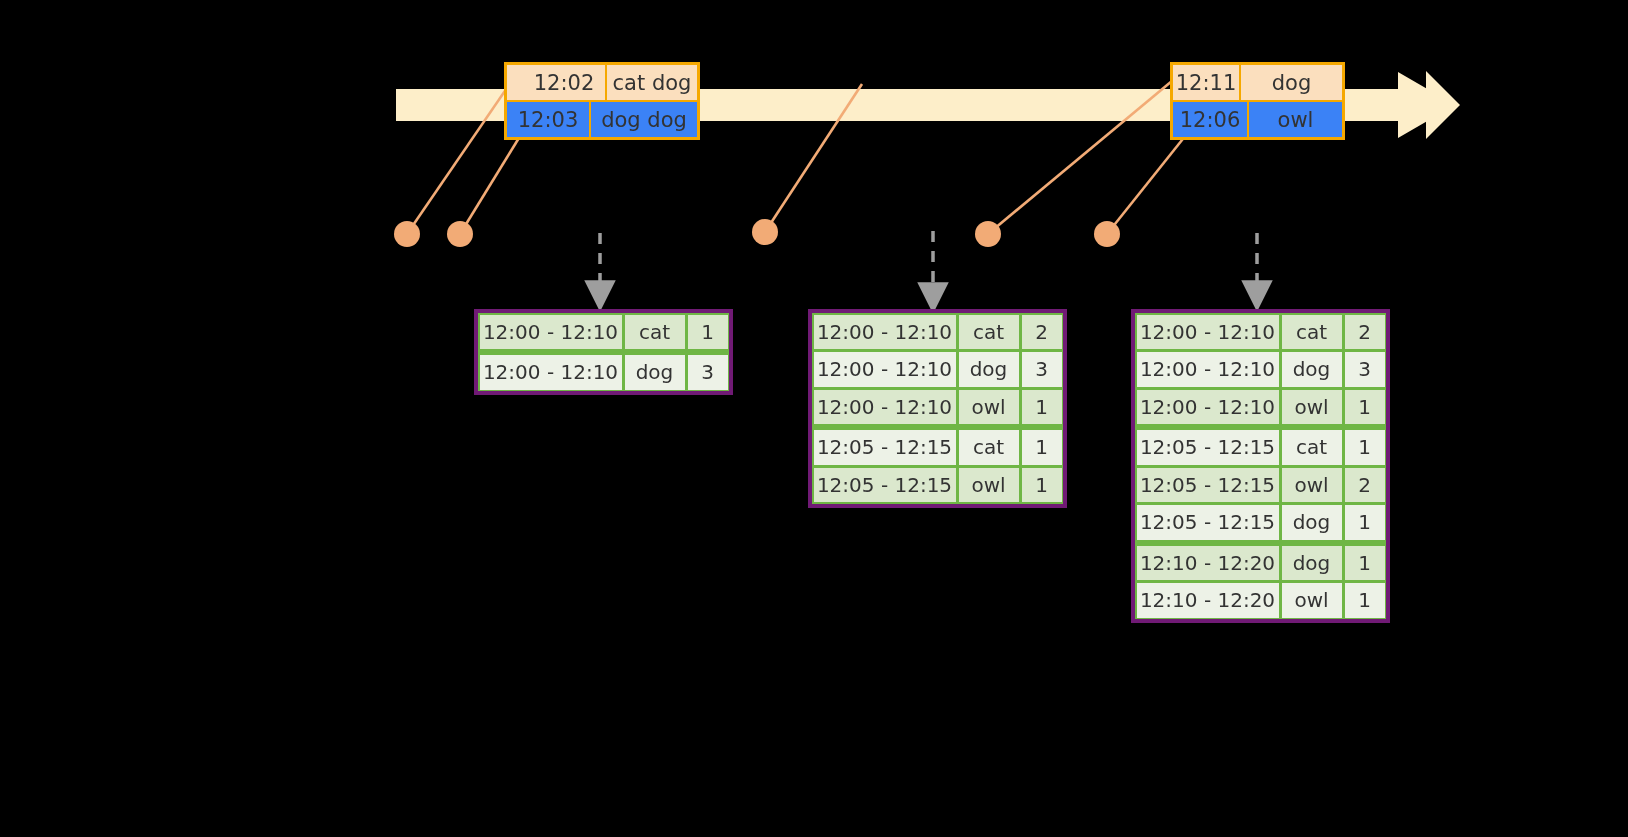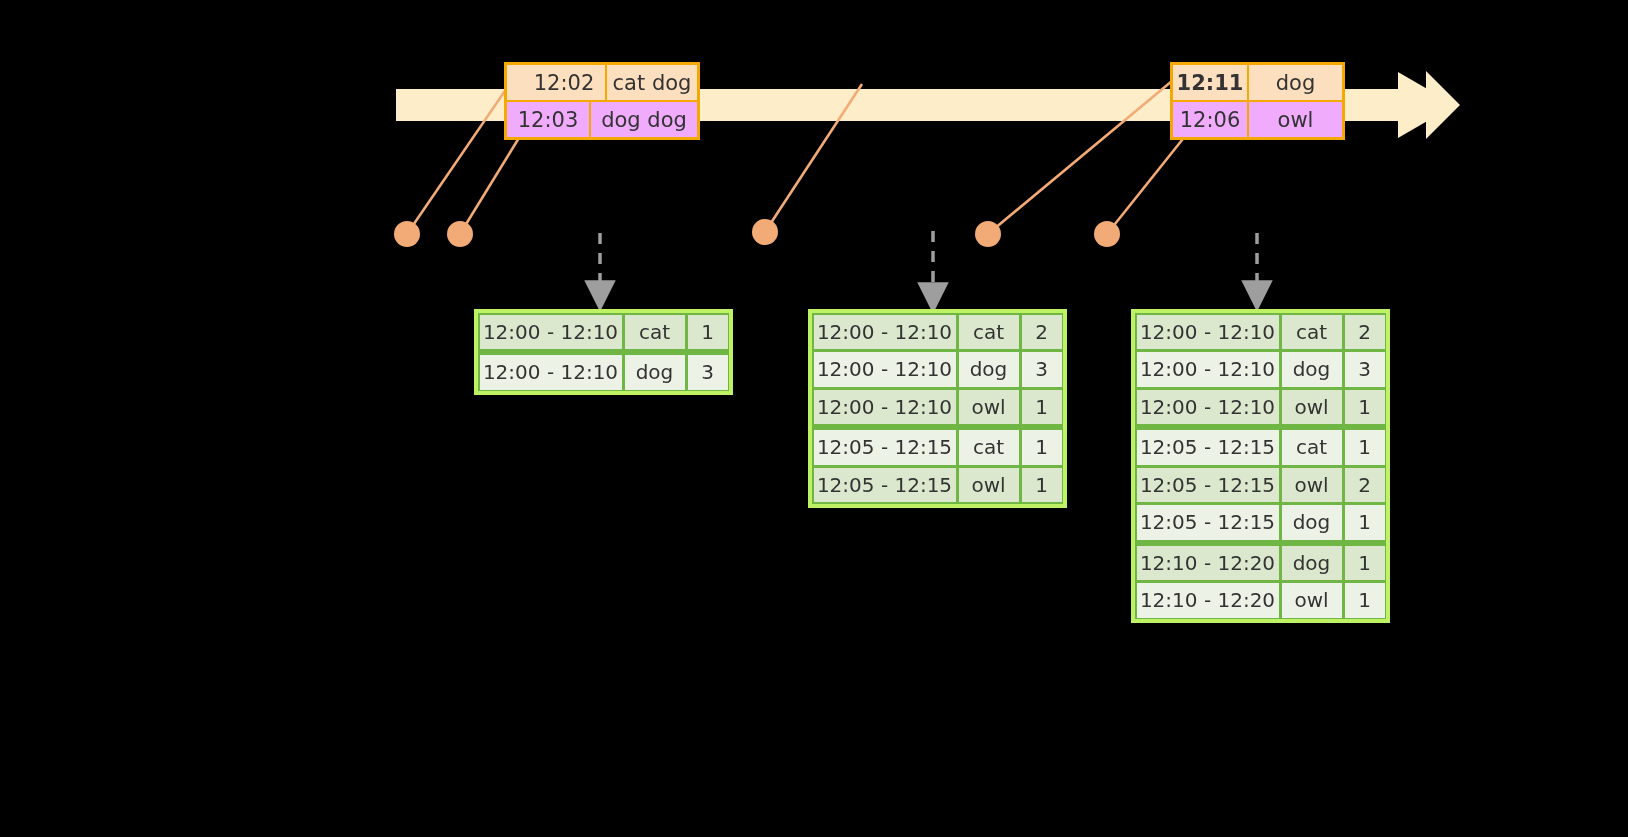--- a/index.html
+++ b/index.html
@@ -42,21 +42,21 @@
   }
   .event-row {
     display: flex;
     flex: 1;
     box-sizing: border-box;
   }
   .event-row + .event-row {
     border-top: 2px solid #f5a800;
   }
   .event-row.shade-a { background: #fbdfbe; }
-  .event-row.shade-b { background: #f0abfc; }
+  .event-row.shade-b { background: #3b82f6; }
   .event-time {
     box-sizing: border-box;
     border-right: 2px solid #f5a800;
     display: flex;
     align-items: center;
     justify-content: center;
     color: #333333;
     font-size: 21px;
     white-space: nowrap;
   }
@@ -67,21 +67,21 @@
     align-items: center;
     justify-content: center;
     color: #333333;
     font-size: 21px;
     white-space: nowrap;
   }
 
   
   .result-table {
     position: absolute;
-    border: 4px solid #bef264;
+    border: 4px solid #701a75;
     box-sizing: border-box;
     background: #6fb645;
     z-index: 4;
   }
   .res-row {
     display: flex;
     height: 37.5px;
     box-sizing: border-box;
   }
   .res-cell {
@@ -150,21 +150,21 @@
     </div>
     <div class="event-row shade-b">
       <span class="event-time" style="width:84px;">12:03</span>
       <span class="event-val">dog dog</span>
     </div>
   </div>
 
 
   <div class="event-box" style="left:1170px; top:62px; width:175px; height:78px;">
     <div class="event-row shade-a">
-      <span class="event-time" style="width:76px;font-weight:bold;">12:11</span>
+      <span class="event-time" style="width:68px;">12:11</span>
       <span class="event-val">dog</span>
     </div>
     <div class="event-row shade-b">
       <span class="event-time" style="width:76px;">12:06</span>
       <span class="event-val">owl</span>
     </div>
   </div>
 
   <div class="result-table" style="left:474px; top:309px;">
     <div class="res-row shade-a group-end">

